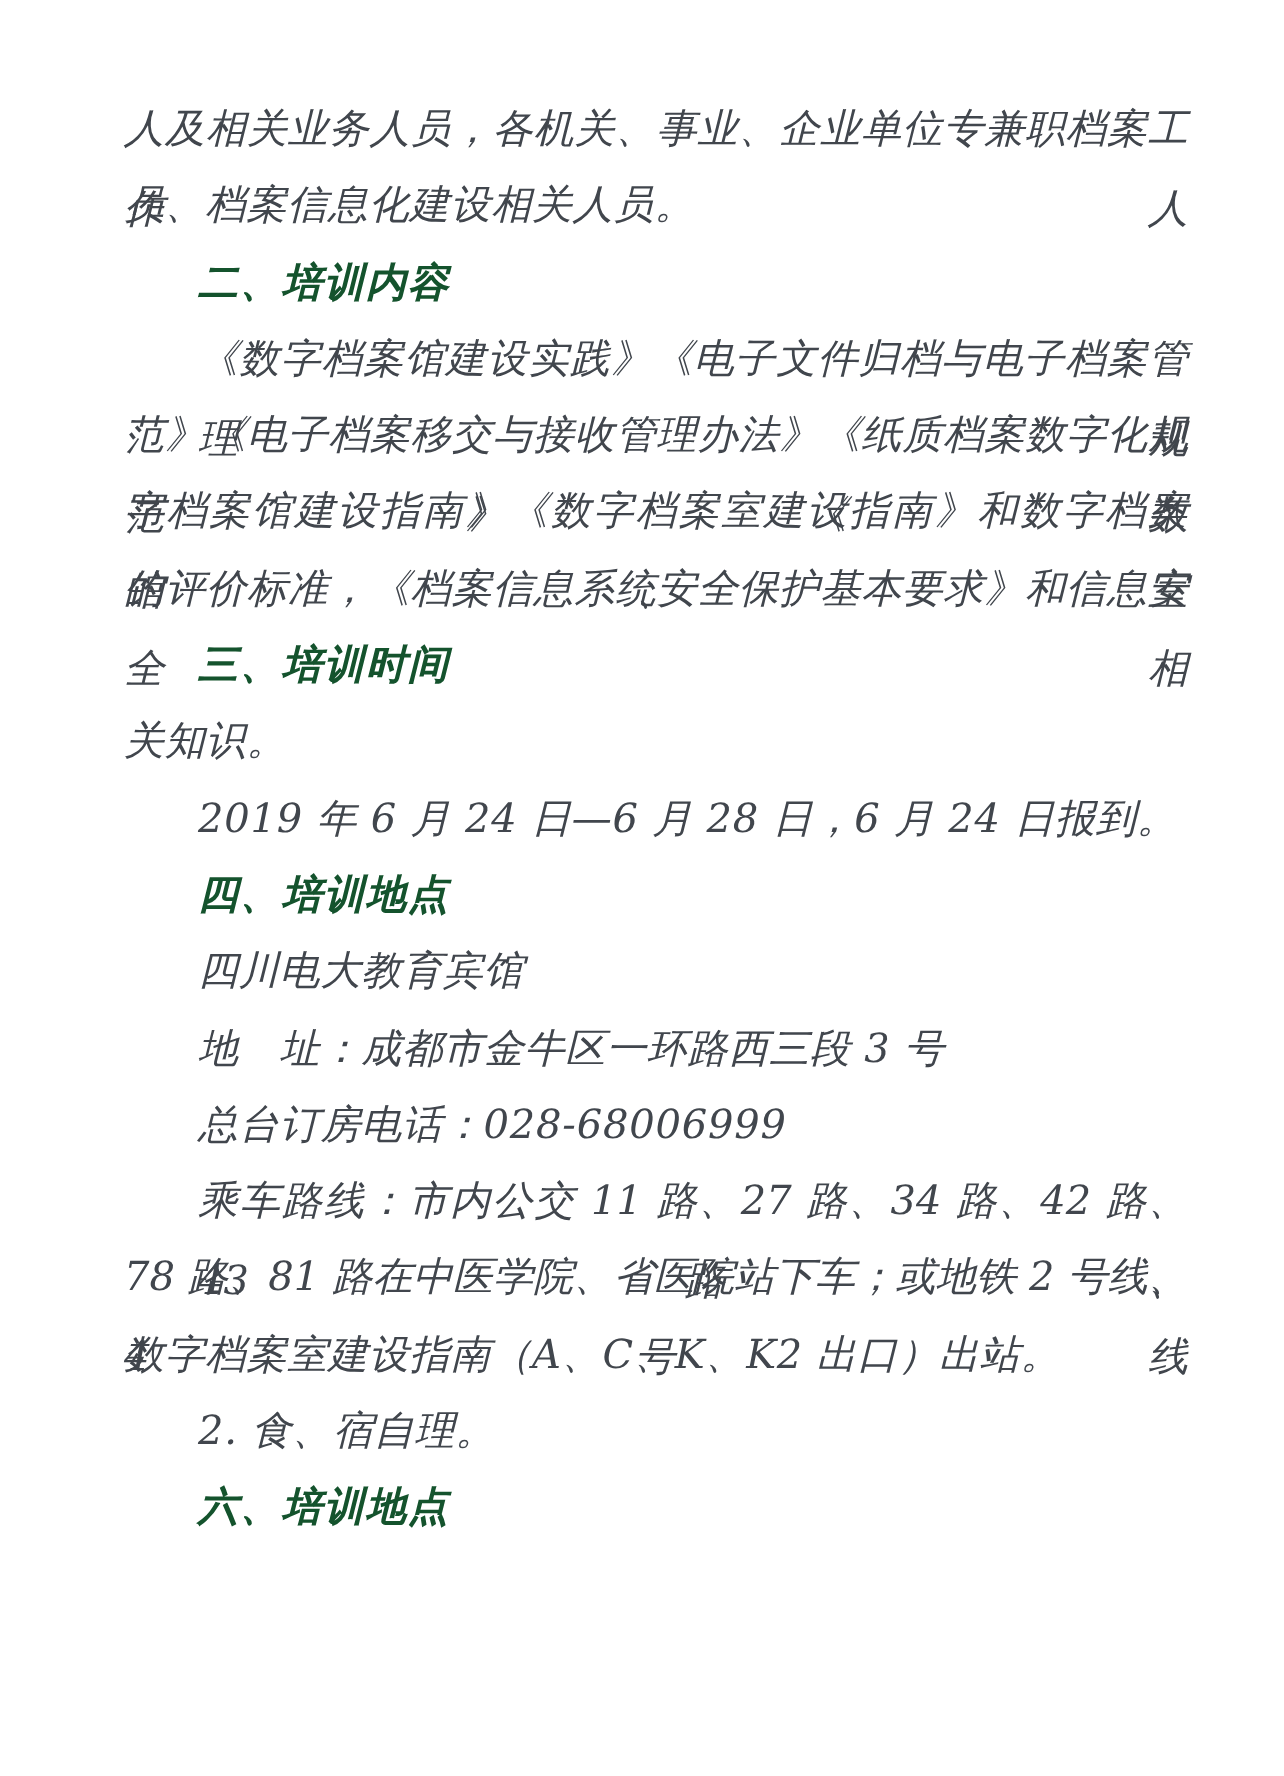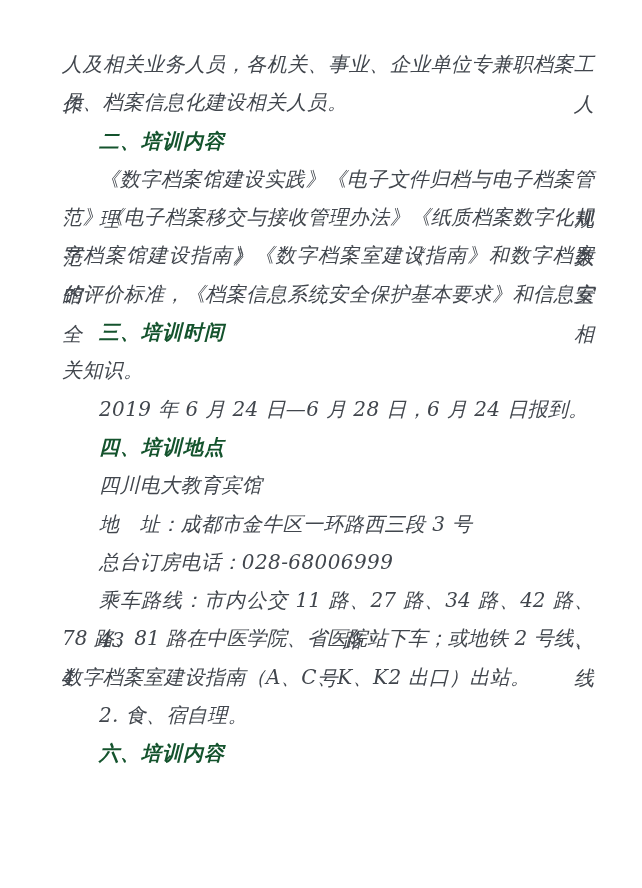--- a/index.html
+++ b/index.html
@@ -61,14 +61,14 @@
   <div class="line">关知识。</div>
   <div class="line indent">2019 年 6 月 24 日—6 月 28 日，6 月 24 日报到。</div>
   <div class="line heading indent">四、培训地点</div>
   <div class="line indent">四川电大教育宾馆</div>
   <div class="line indent">地　址：成都市金牛区一环路西三段 3 号</div>
   <div class="line indent">总台订房电话：028-68006999</div>
   <div class="line indent justify">乘车路线：市内公交 11 路、27 路、34 路、42 路、43 路、</div>
   <div class="line justify">78 路、81 路在中医学院、省医院站下车；或地铁 2 号线、4 号线</div>
   <div class="line">数字档案室建设指南（A、C、K、K2 出口）出站。</div>
   <div class="line indent">2. 食、宿自理。</div>
-  <div class="line heading indent">六、培训内容</div>
+  <div class="line heading indent">六、培训地点</div>
 </div>
 
 </body></html>

